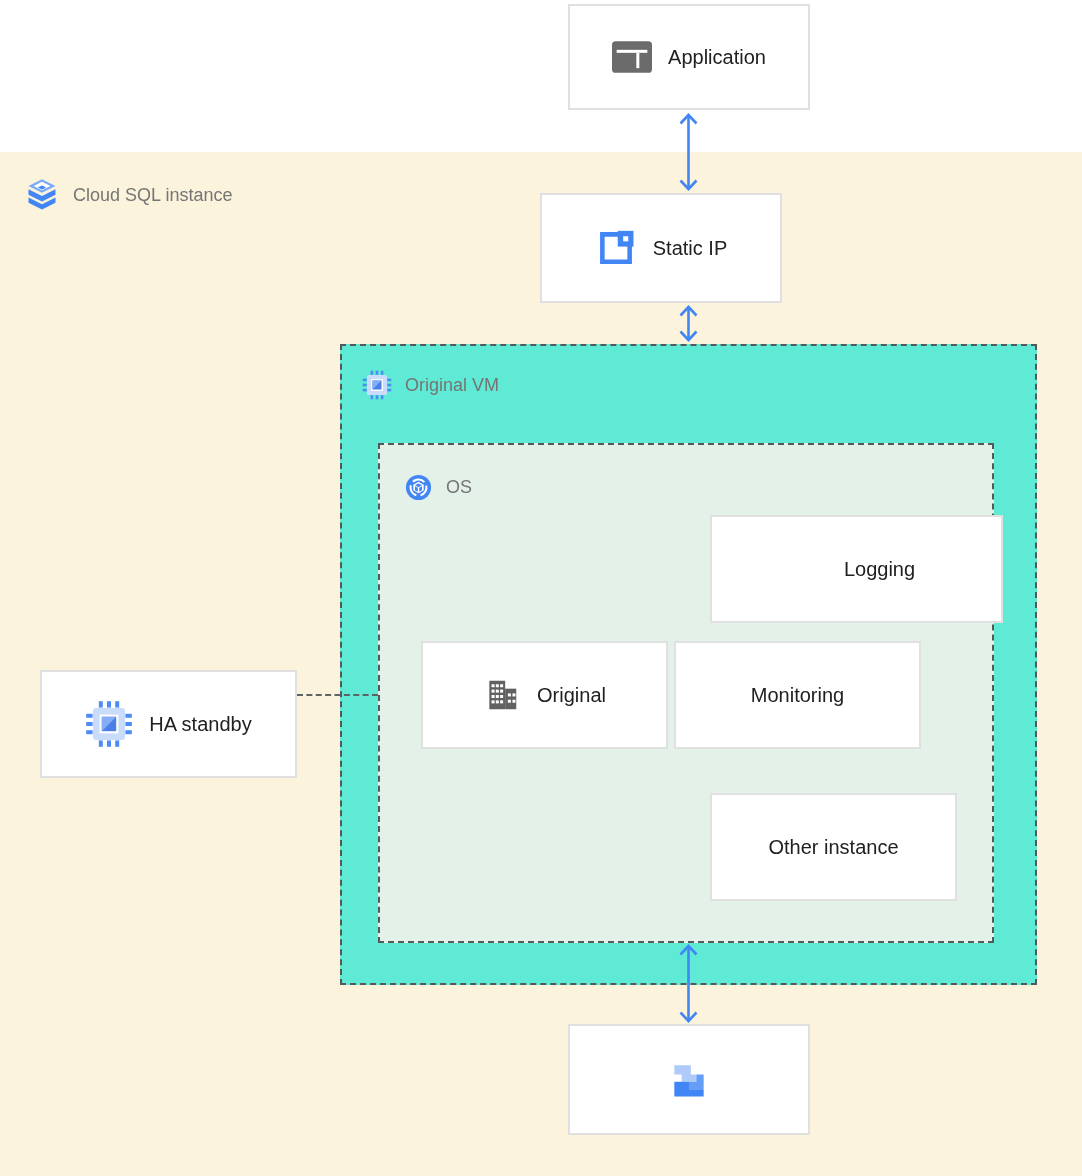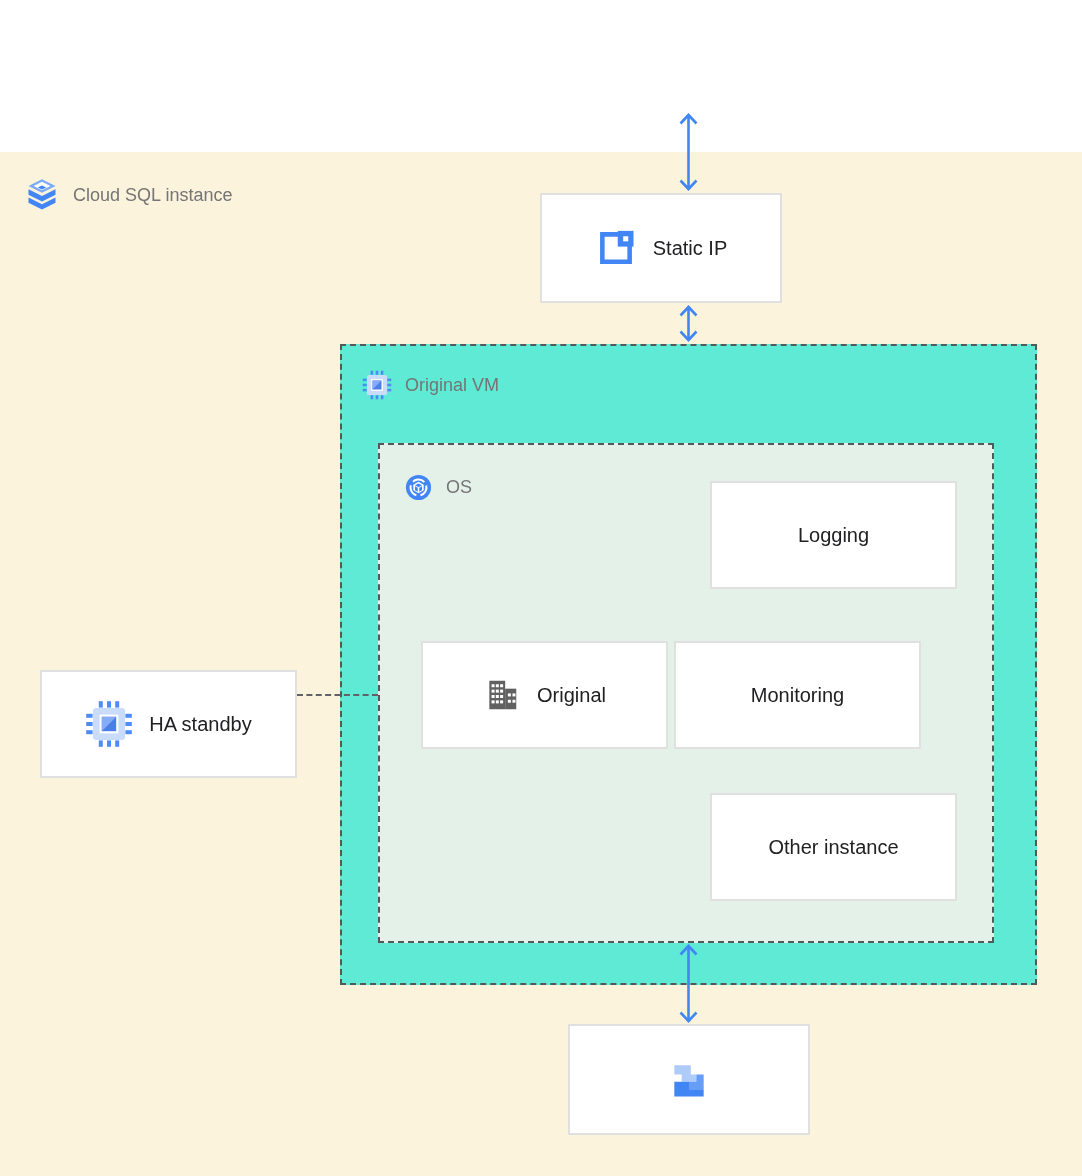--- a/index.html
+++ b/index.html
@@ -35,20 +35,30 @@
         <polygon points="12,1.5 21,6 12,10.5 3,6" fill="#7BAAF7"></polygon>
         <polygon points="12,3.2 17.6,6 12,8.8 6.4,6" fill="#ffffff"></polygon>
         <polygon points="12,5.6 14.8,7 12,8.4 9.2,7" fill="#4285F4"></polygon>
         <polygon points="3,8.2 12,12.7 21,8.2 21,11.8 12,16.3 3,11.8" fill="#4285F4"></polygon>
         <polygon points="3,13.6 12,18.1 21,13.6 21,17.2 12,21.7 3,17.2" fill="#4285F4"></polygon>
       </svg>
     </span>
     <span>Cloud SQL instance</span>
   </div>
 
+  <div class="node" style="left:568px;top:4px;width:238px;height:102px;">
+    <span>
+      <svg width="40" height="32" viewBox="0 0 24 19">
+        <rect x="0" y="0" width="24" height="19" rx="2.2" fill="#6B6B6B"></rect>
+        <rect x="2.8" y="5.2" width="18.4" height="1.8" fill="#ffffff"></rect>
+        <rect x="14.6" y="7" width="1.8" height="9.2" fill="#ffffff"></rect>
+      </svg>
+    </span>
+    <span class="lbl">Application</span>
+  </div>
 
   <div class="arrow" style="top:112px;">
     <svg width="25" height="80" viewBox="0 0 25 80">
       <path d="M12.5,3 L12.5,77" stroke="#4285F4" stroke-width="2.6" fill="none"></path>
       <path d="M4.5,11.5 L12.5,3 L20.5,11.5" stroke="#4285F4" stroke-width="2.6" fill="none"></path>
       <path d="M4.5,68.5 L12.5,77 L20.5,68.5" stroke="#4285F4" stroke-width="2.6" fill="none"></path>
     </svg>
   </div>
 
   <div class="node" style="left:540px;top:193px;width:238px;height:106px;">
@@ -107,21 +117,21 @@
             <polygon points="12,8.6 14.9,10.2 12,11.8 9.1,10.2" fill="#4285F4"></polygon>
             <polygon points="9.1,10.9 11.4,12.2 11.4,15.5 9.1,14.2" fill="#4285F4"></polygon>
             <polygon points="14.9,10.9 12.6,12.2 12.6,15.5 14.9,14.2" fill="#4285F4"></polygon>
           </svg>
         </span>
         <span>OS</span>
       </div>
     </div>
   </div>
 
-  <div class="node" style="left:710px;top:481px;width:243px;height:104px;">
+  <div class="node" style="left:710px;top:515px;width:243px;height:104px;padding-left:46px;">
     <span class="lbl">Logging</span>
   </div>
 
   <div class="node" style="left:421px;top:641px;width:243px;height:104px;">
     <span>
       <svg width="38" height="38" viewBox="0 0 24 24">
         <rect x="14" y="8" width="7" height="13" fill="#616161"></rect>
         <g fill="#ffffff">
           <rect x="15.7" y="11" width="1.9" height="1.9"></rect>
             <rect x="18.6" y="11" width="1.9" height="1.9"></rect>

